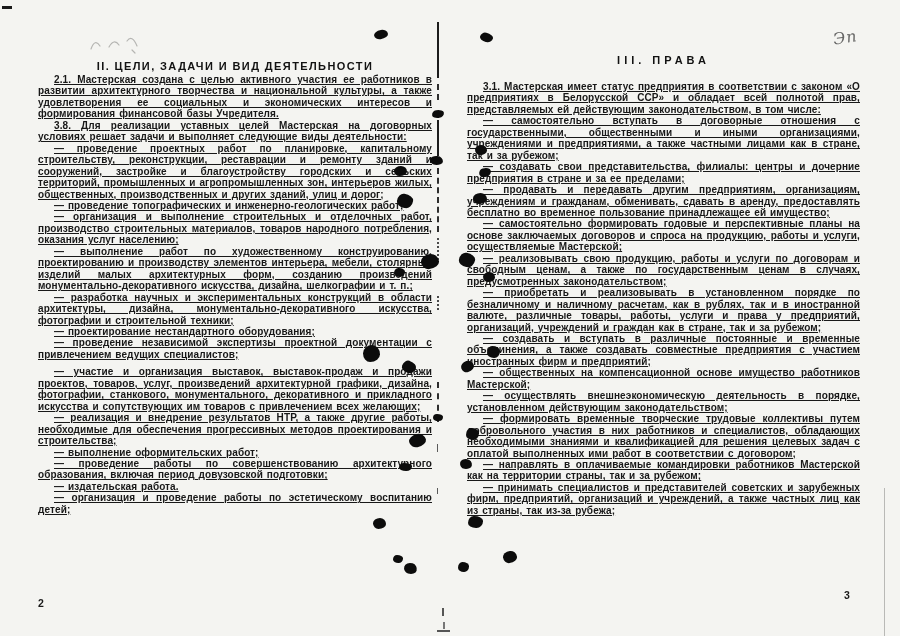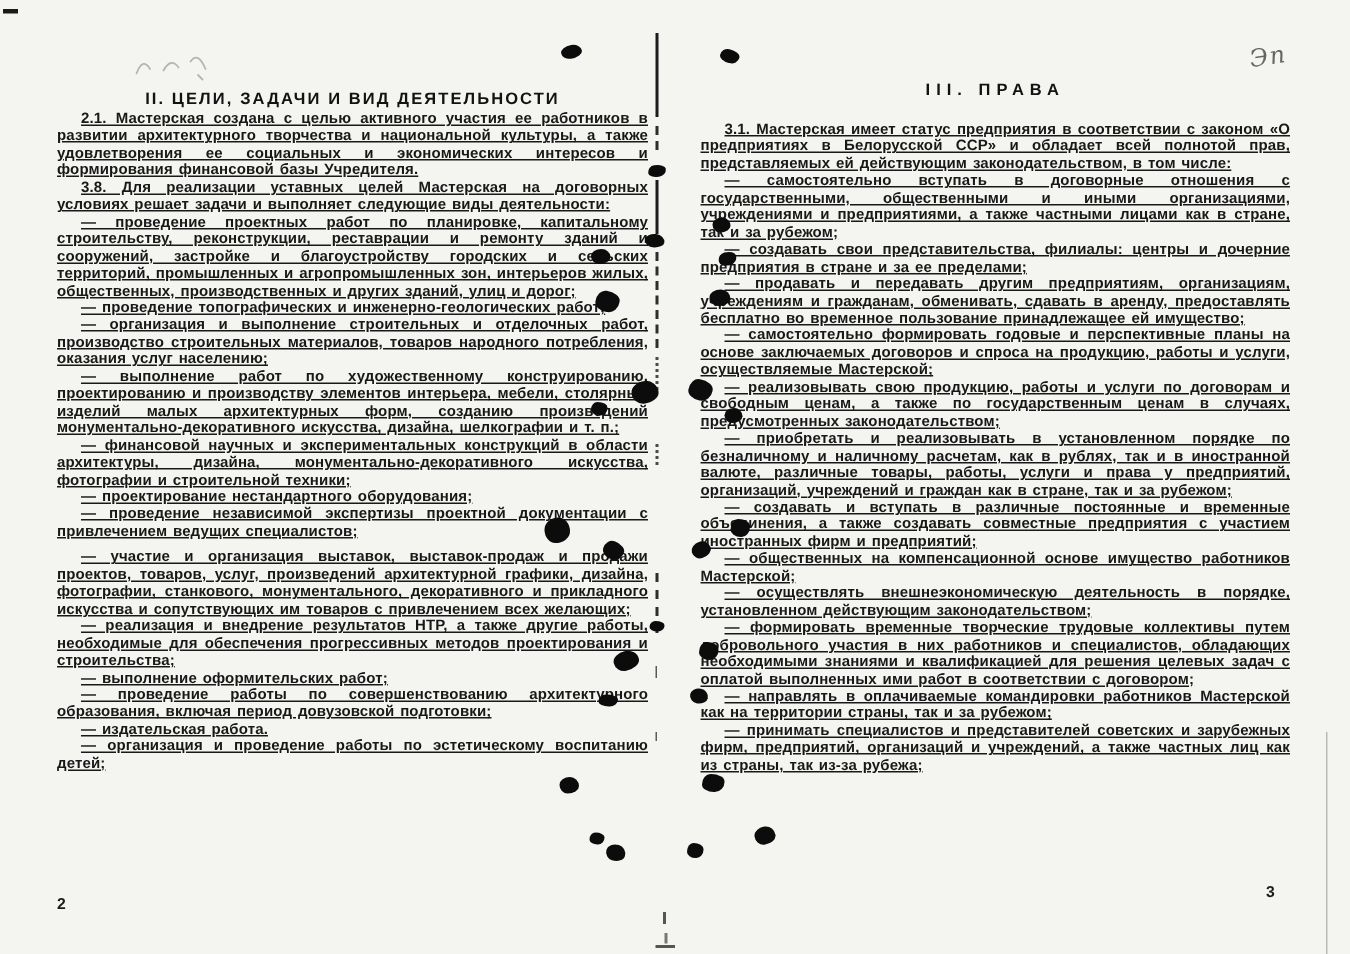--- a/index.html
+++ b/index.html
@@ -66,21 +66,21 @@
   <div class="handwriting">Эп</div>
 
   <section class="col col-left">
     <h1 class="sec-title">II. ЦЕЛИ, ЗАДАЧИ И ВИД ДЕЯТЕЛЬНОСТИ</h1>
     <p class="para">2.1. Мастерская создана с целью активного участия ее работников в развитии архитектурного творчества и национальной культуры, а также удовлетворения ее социальных и экономических интересов и формирования финансовой базы Учредителя.</p>
     <p class="para">3.8. Для реализации уставных целей Мастерская на договорных условиях решает задачи и выполняет следующие виды деятельности:</p>
     <p class="para">— проведение проектных работ по планировке, капитальному строительству, реконструкции, реставрации и ремонту зданий и сооружений, застройке и благоустройству городских и сельских территорий, промышленных и агропромышленных зон, интерьеров жилых, общественных, производственных и других зданий, улиц и дорог;</p>
     <p class="para">— проведение топографических и инженерно-геологических работ;</p>
     <p class="para">— организация и выполнение строительных и отделочных работ, производство строительных материалов, товаров народного потребления, оказания услуг населению;</p>
     <p class="para">— выполнение работ по художественному конструированию, проектированию и производству элементов интерьера, мебели, столярных изделий малых архитектурных форм, созданию произведений монументально-декоративного искусства, дизайна, шелкографии и т. п.;</p>
-    <p class="para">— финансовой научных и экспериментальных конструкций в области архитектуры, дизайна, монументально-декоративного искусства, фотографии и строительной техники;</p>
+    <p class="para">— разработка научных и экспериментальных конструкций в области архитектуры, дизайна, монументально-декоративного искусства, фотографии и строительной техники;</p>
     <p class="para">— проектирование нестандартного оборудования;</p>
     <p class="para">— проведение независимой экспертизы проектной документации с привлечением ведущих специалистов;</p>
     <p class="para gap-before">— участие и организация выставок, выставок-продаж и продажи проектов, товаров, услуг, произведений архитектурной графики, дизайна, фотографии, станкового, монументального, декоративного и прикладного искусства и сопутствующих им товаров с привлечением всех желающих;</p>
     <p class="para">— реализация и внедрение результатов НТР, а также другие работы, необходимые для обеспечения прогрессивных методов проектирования и строительства;</p>
     <p class="para">— выполнение оформительских работ;</p>
     <p class="para">— проведение работы по совершенствованию архитектурного образования, включая период довузовской подготовки;</p>
     <p class="para">— издательская работа.</p>
     <p class="para">— организация и проведение работы по эстетическому воспитанию детей;</p>
   </section>
 

